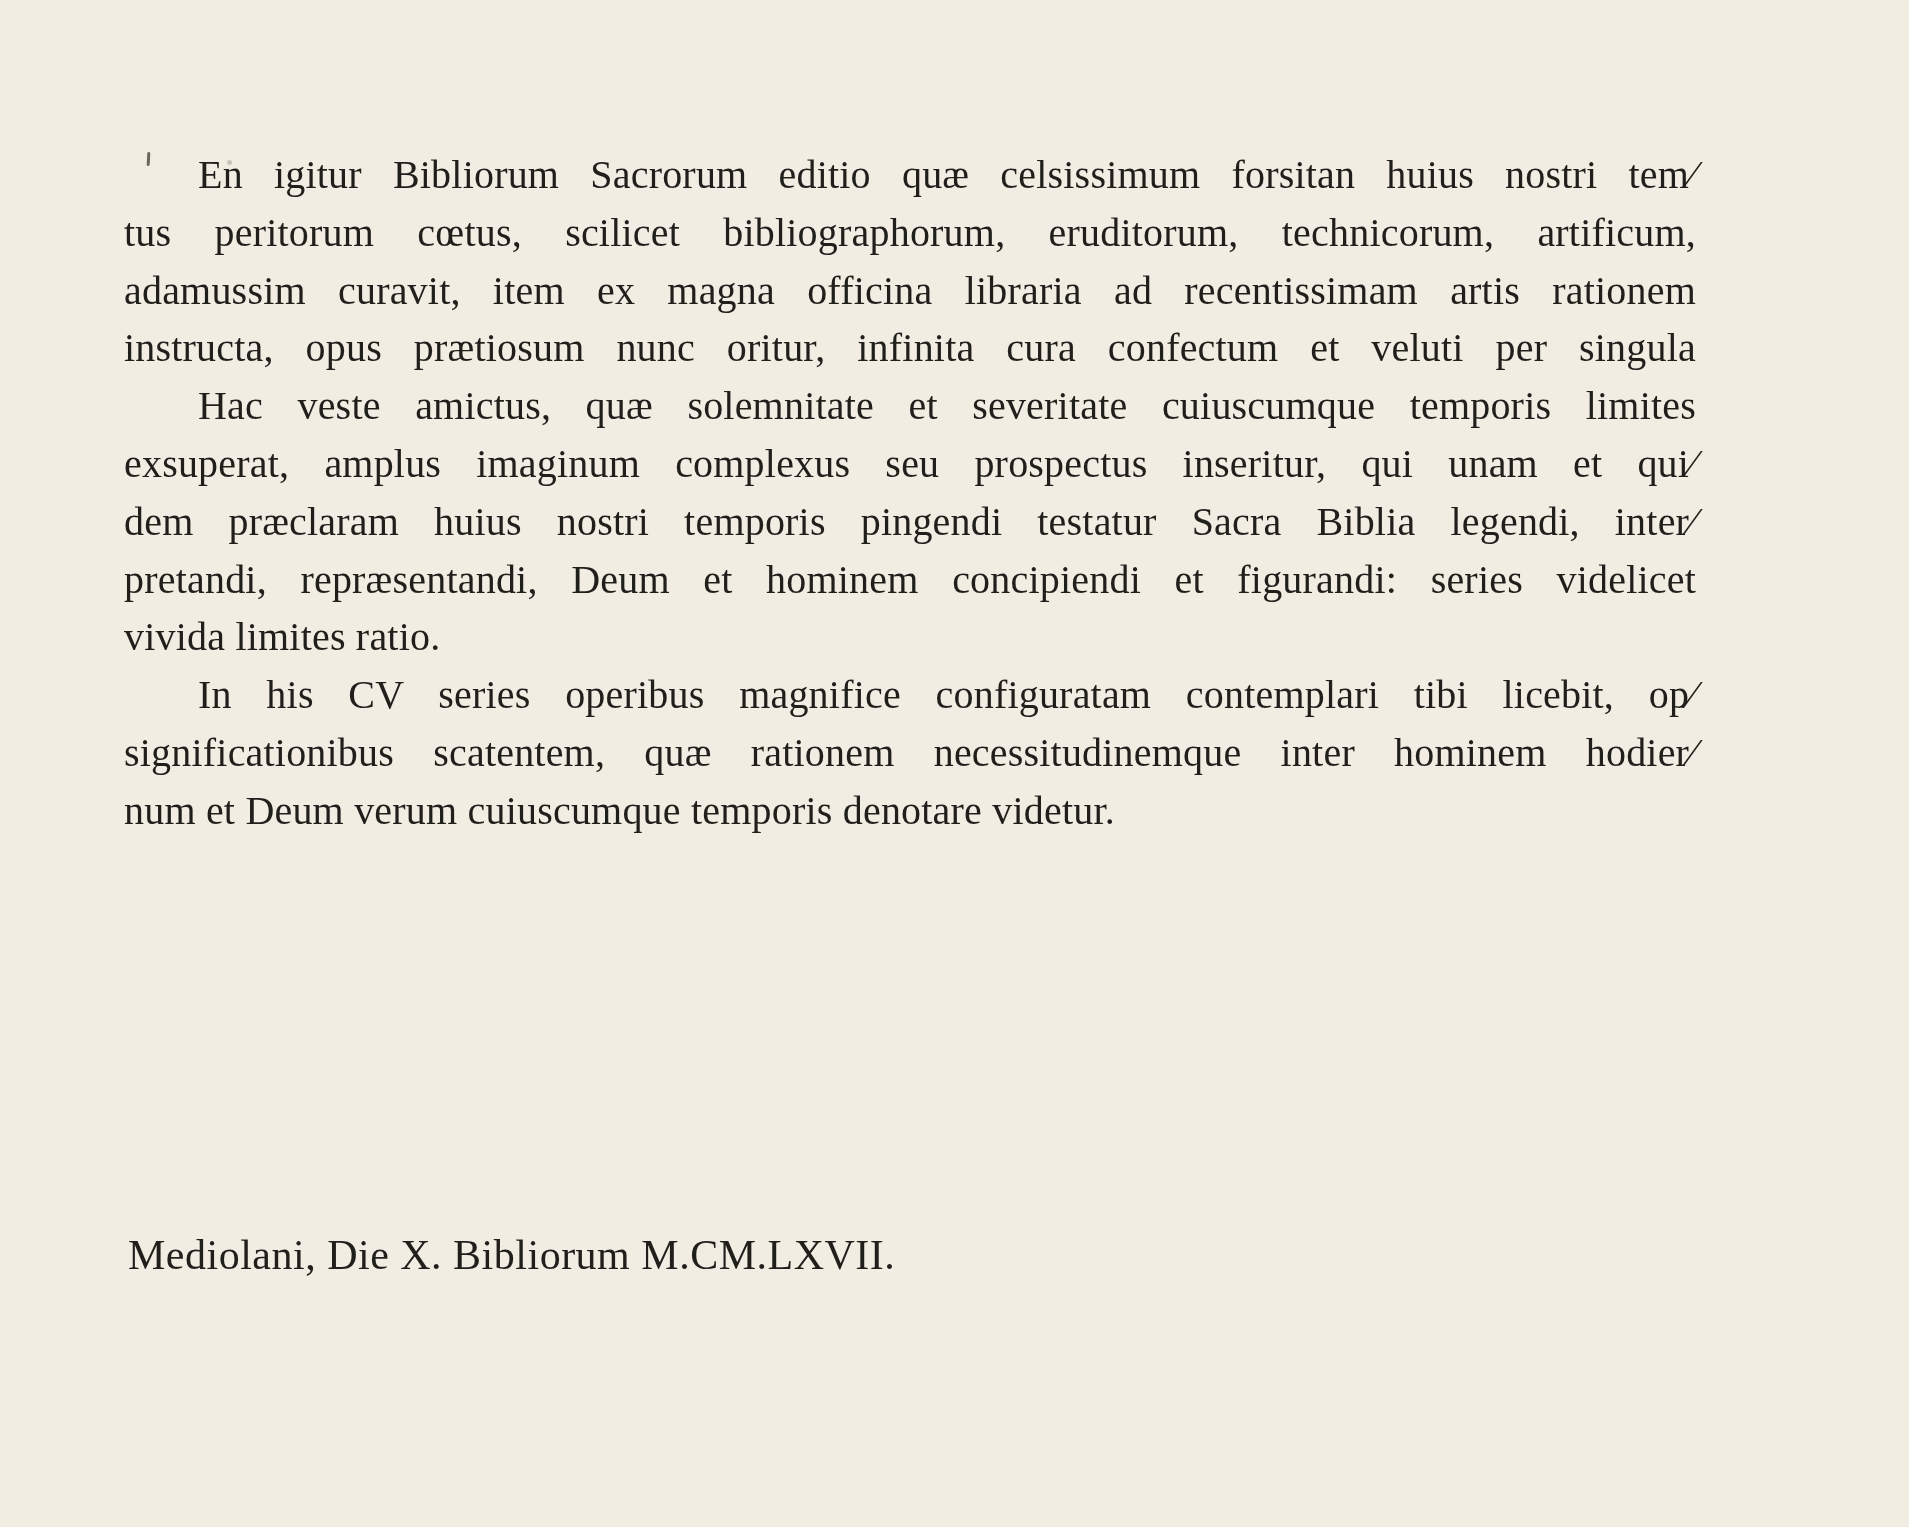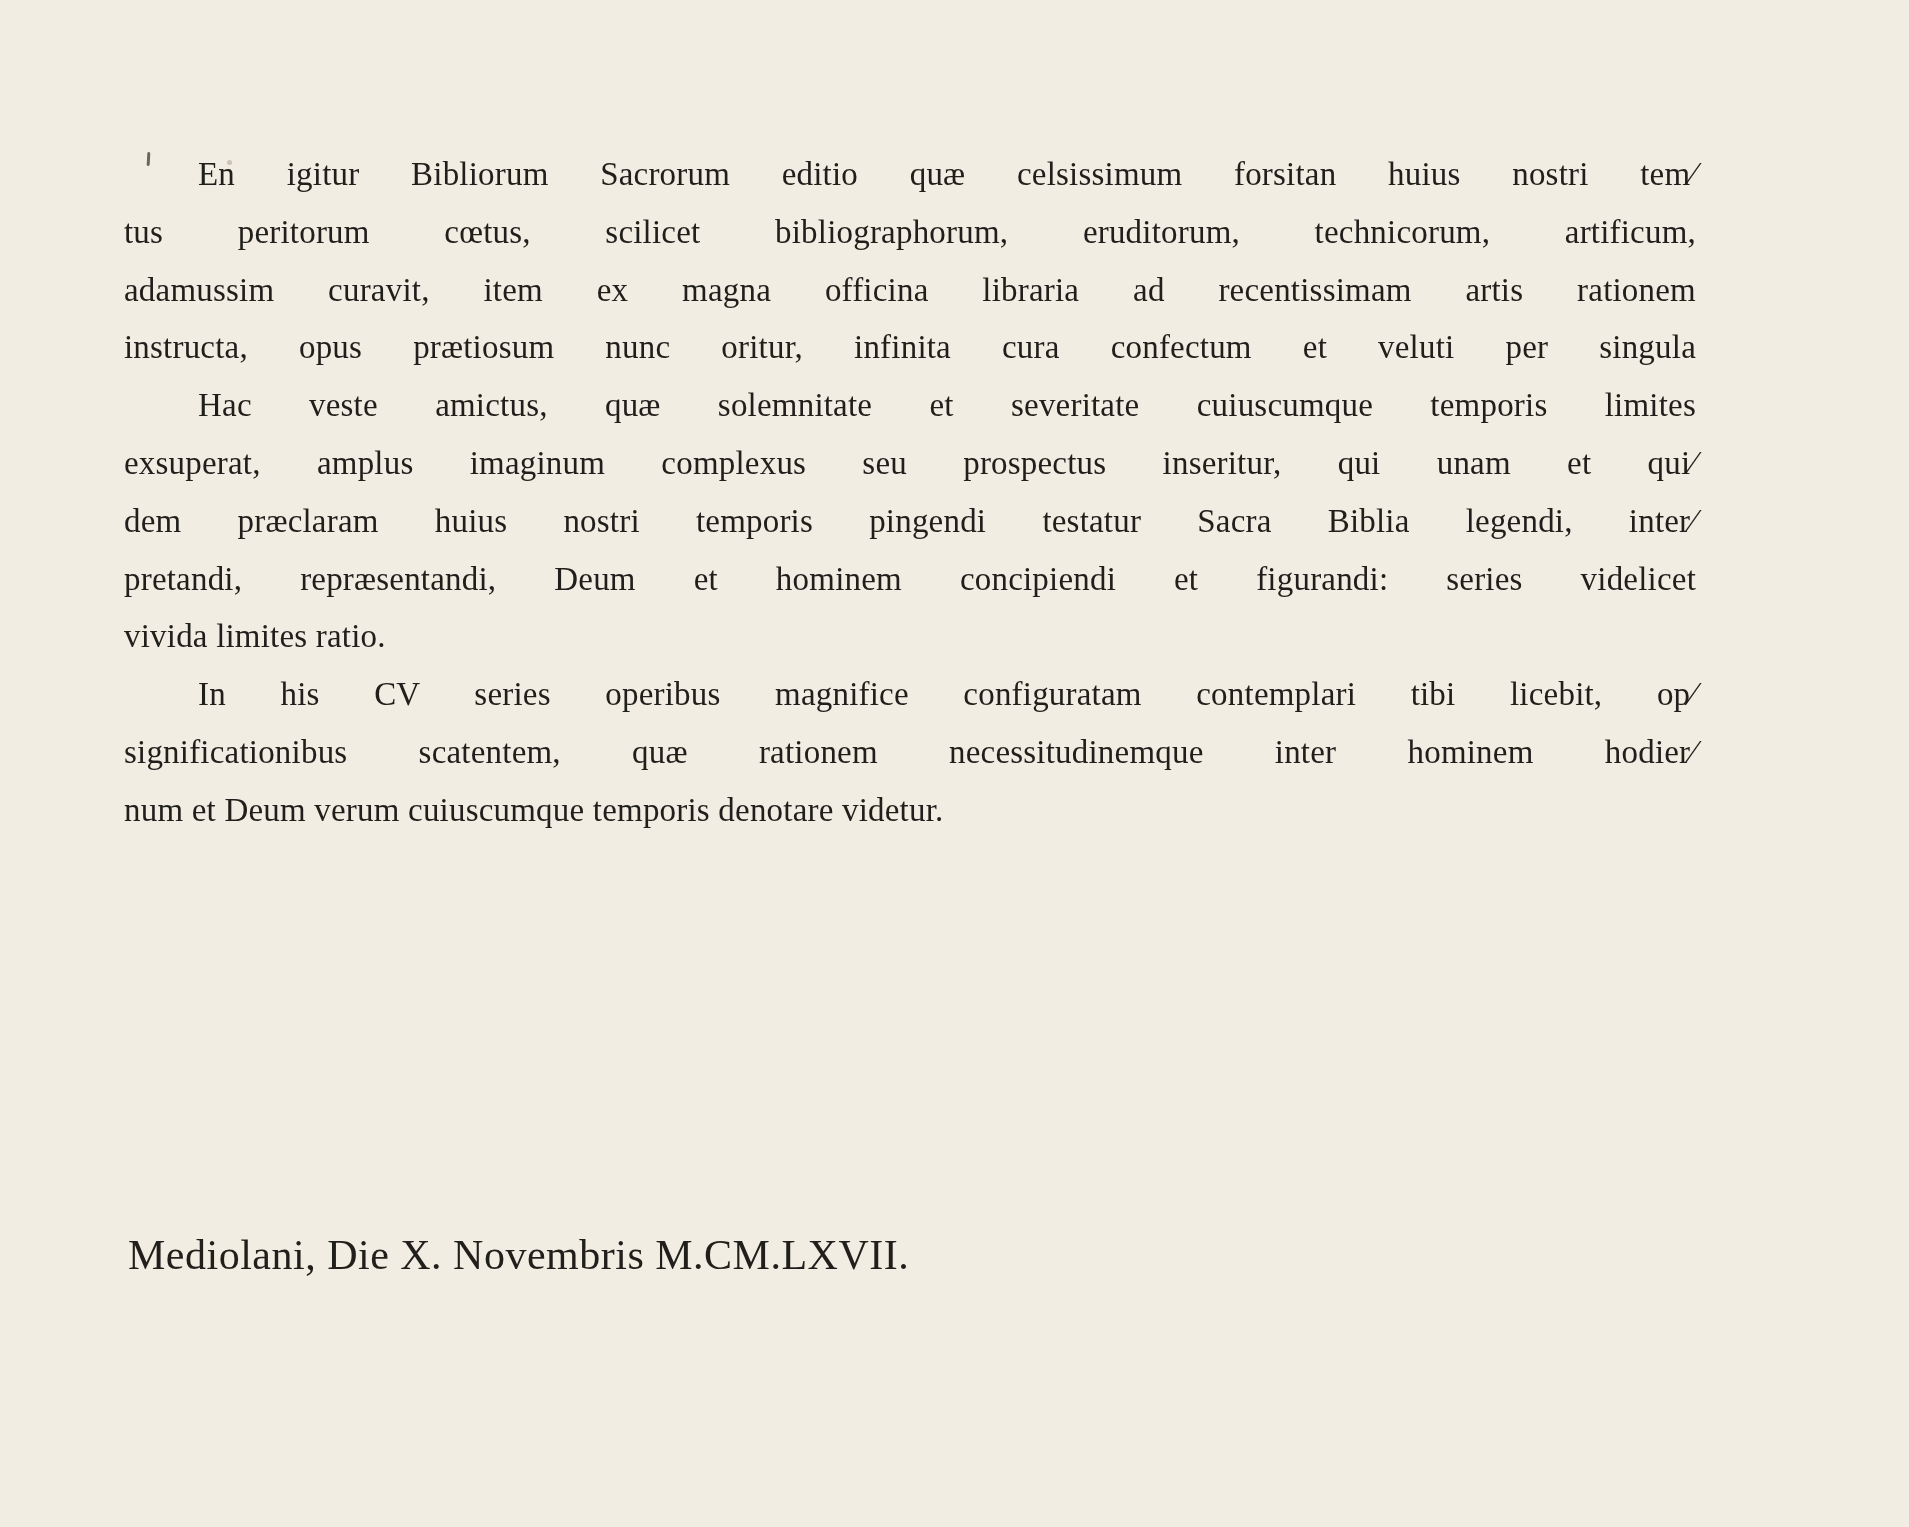--- a/index.html
+++ b/index.html
@@ -17,21 +17,21 @@
   }
   .page {
     position: absolute;
     inset: 0;
   }
   .text-block {
     position: absolute;
     left: 124px;
     top: 146px;
     width: 1572px;
-    font-size: 33px;
+    font-size: 40px;
     line-height: 57.8px;
     letter-spacing: 0.2px;
   }
   .line {
     text-align: justify;
     text-align-last: justify;
   }
   .line.indent {
     text-indent: 74px;
   }
@@ -80,14 +80,14 @@
       <div class="line">instructa, opus prætiosum nunc oritur, infinita cura confectum et veluti per singula</div>
       <div class="line indent">Hac veste amictus, quæ solemnitate et severitate cuiuscumque temporis limites</div>
       <div class="line">exsuperat, amplus imaginum complexus seu prospectus inseritur, qui unam et qui⁄</div>
       <div class="line">dem præclaram huius nostri temporis pingendi testatur Sacra Biblia legendi, inter⁄</div>
       <div class="line">pretandi, repræsentandi, Deum et hominem concipiendi et figurandi: series videlicet</div>
       <div class="line last">vivida limites ratio.</div>
       <div class="line indent">In his CV series operibus magnifice configuratam contemplari tibi licebit, op⁄</div>
       <div class="line">significationibus scatentem, quæ rationem necessitudinemque inter hominem hodier⁄</div>
       <div class="line last">num et Deum verum cuiuscumque temporis denotare videtur.</div>
     </div>
-  <div class="dateline">Mediolani, Die X. Novembris M.CM.LXVII.</div>
+  <div class="dateline">Mediolani, Die X. Bibliorum M.CM.LXVII.</div>
 </div>
 
 </body></html>

